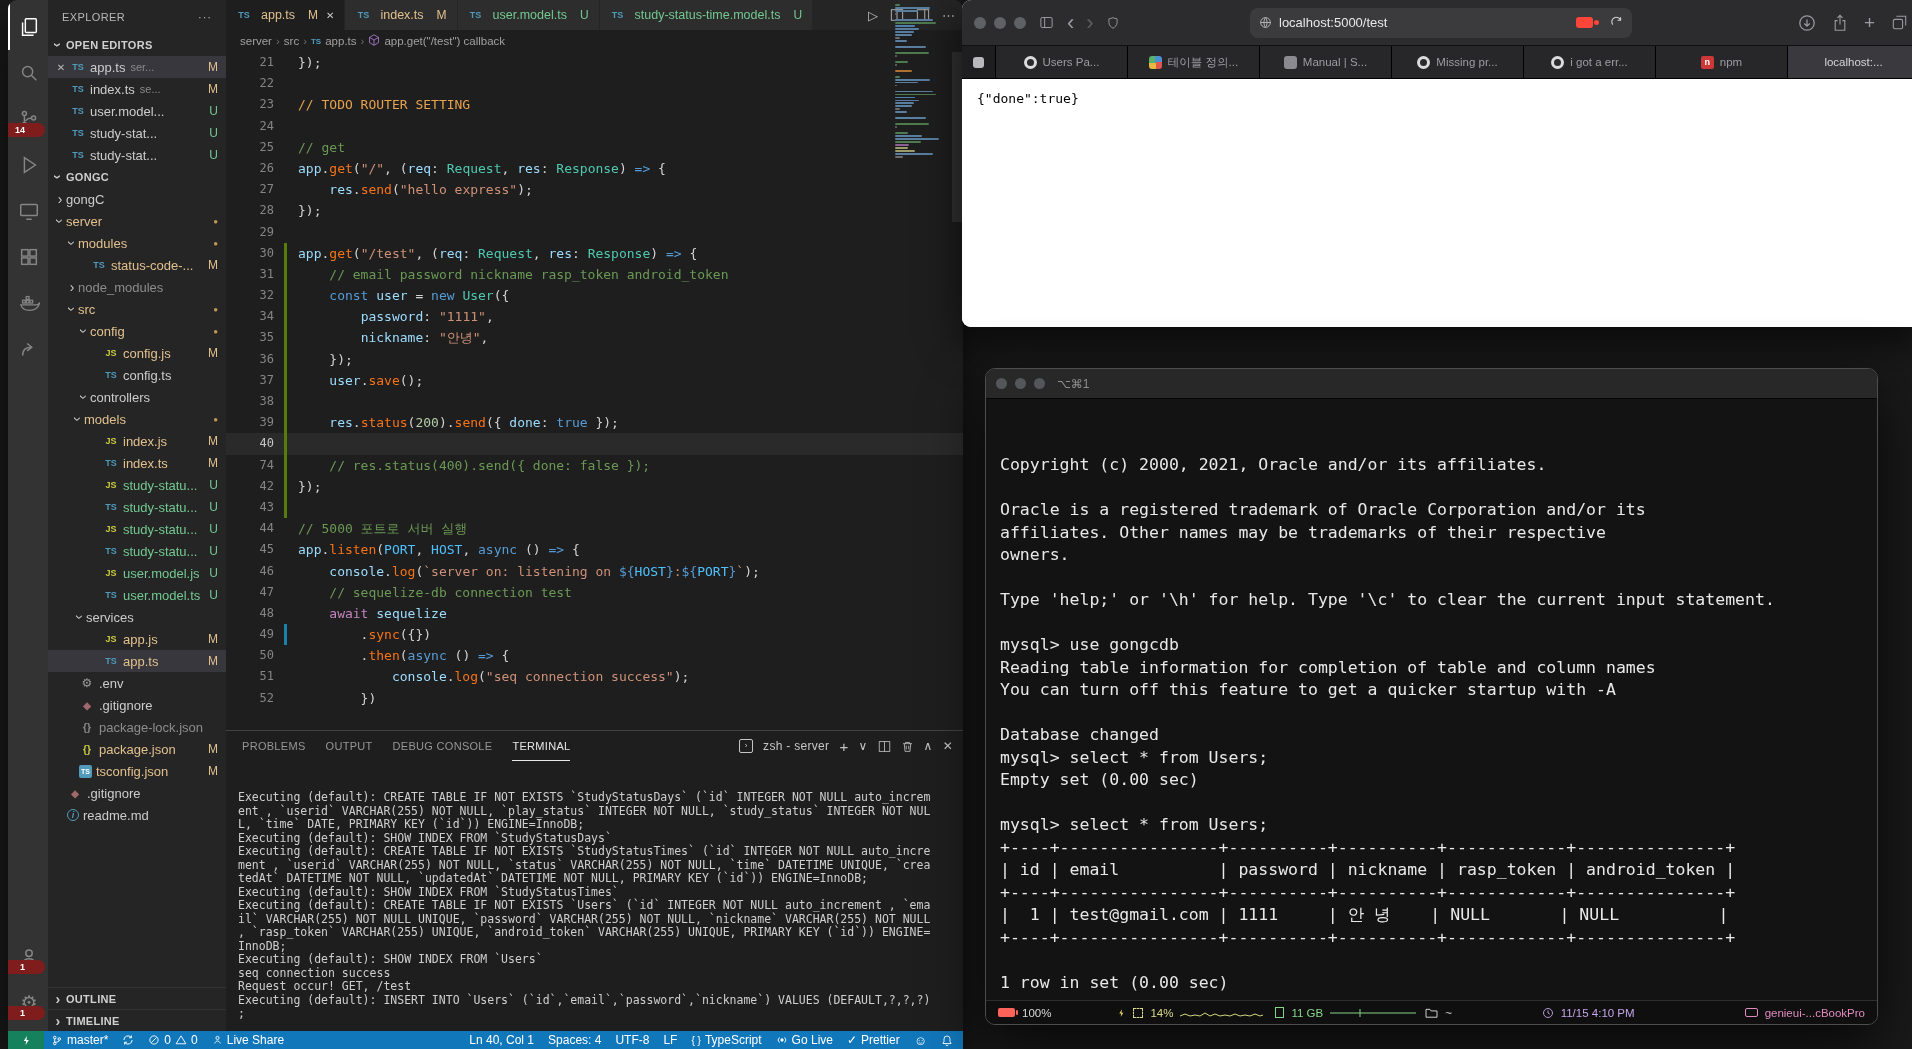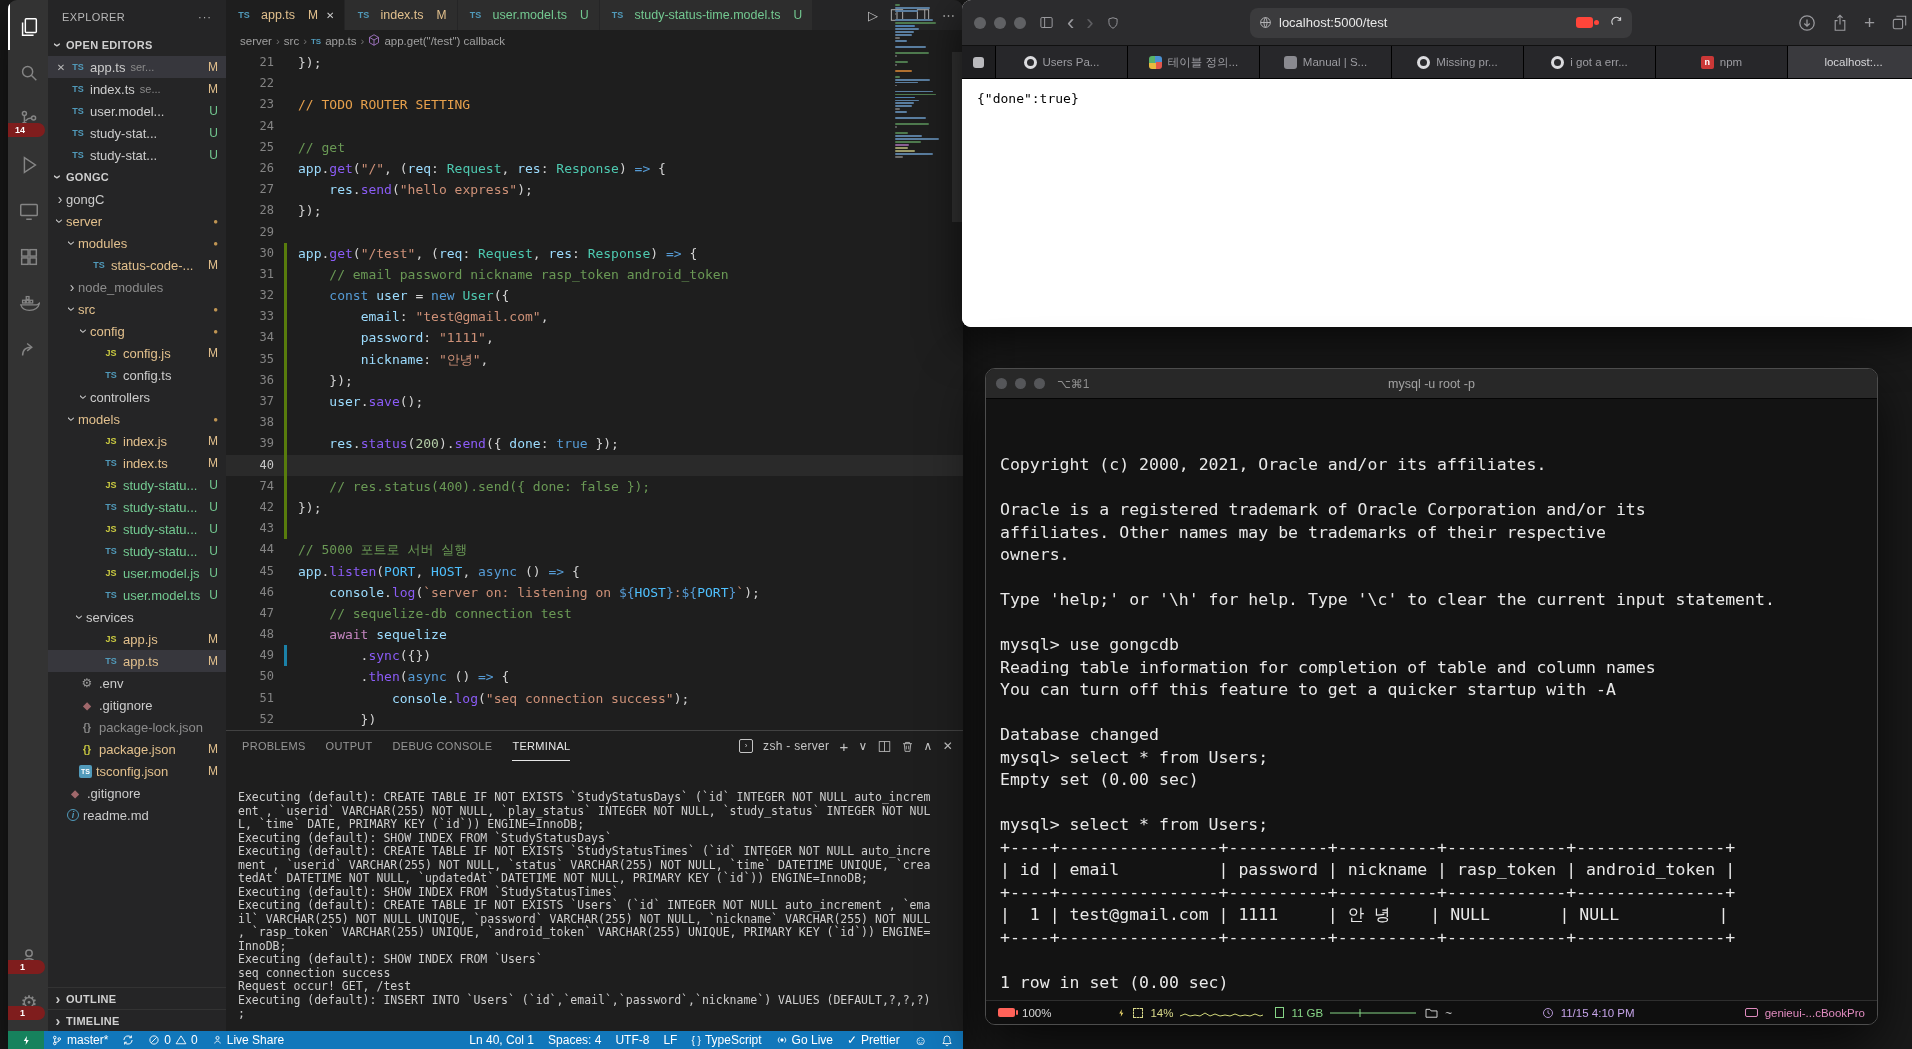--- a/index.html
+++ b/index.html
@@ -67,21 +67,21 @@
   .bc-ts{color:#519aba;font-weight:bold;font-size:8px;}
 
   .code-area{flex:1;position:relative;overflow:hidden;font:13px/21.2px "DejaVu Sans Mono",monospace;}
   .cl{display:flex;height:21.2px;align-items:stretch;}
   .cl.cur{background:rgba(255,255,255,.055);}
   .ln{width:48px;flex:0 0 48px;text-align:right;color:#858585;font-size:12px;line-height:21.2px;}
   .cl.cur .ln{color:#c6c6c6;}
   .gbr{width:3px;flex:0 0 3px;margin:0 11px 0 10px;}
   .ga{background:#587c0c;} .gm{background:#1b81a8;}
   .ctext{white-space:pre;line-height:21.2px;}
-  .tok-p{color:#d4d4d4}.tok-k{color:#569cd6}.tok-k2{color:#c586c0}.tok-f{color:#8b5cf6}.tok-s{color:#ce9178}
+  .tok-p{color:#d4d4d4}.tok-k{color:#569cd6}.tok-k2{color:#c586c0}.tok-f{color:#f97316}.tok-s{color:#ce9178}
   .tok-c{color:#6a9955}.tok-t{color:#4ec9b0}.tok-v{color:#9cdcfe}.tok-n{color:#b5cea8}.tok-cn{color:#4fc1ff}.tok-td{color:#e8a14c}
   .minimap{position:absolute;right:16px;top:4px;width:52px;}
   .mrow{height:1.9px;margin-bottom:1.1px;border-radius:1px;}
   .vsb{position:absolute;right:1px;top:0;width:10px;height:170px;background:rgba(121,121,121,.22);}
 
   
   .panel{flex:1;border-top:1px solid #424242;display:flex;flex-direction:column;min-height:0;background:#1e1e1e;}
   .panel-tabs{height:30px;flex:0 0 30px;display:flex;align-items:center;gap:20px;padding-left:16px;font-size:11px;color:#969696;position:relative;letter-spacing:.3px;}
   .ptab{height:100%;display:flex;align-items:center;}
   .ptab.act{color:#e7e7e7;box-shadow:inset 0 -1px 0 #e7e7e7;}
@@ -307,21 +307,21 @@
               <span class="gb bm">M</span>
             </div>
             <div class="sbrow" style="padding-left: 55px;">
               <span class="fic fts">TS</span>
               <span class="fname">config.ts</span>
             </div>
             <div class="sbrow" style="padding-left: 30px;">
               <span class="chev open">›</span>
               <span class="fname">controllers</span>
             </div>
-            <div class="sbrow" style="padding-left: 18px; justify-content: space-between;">
+            <div class="sbrow" style="padding-left: 24px; justify-content: space-between;">
               <span class="chev open">›</span>
               <span class="fname cmod">models</span>
               <span class="tdot">●</span>
             </div>
             <div class="sbrow" style="padding-left: 55px;">
               <span class="fic fjs">JS</span>
               <span class="fname cmod">index.js</span>
               <span class="gb bm">M</span>
             </div>
             <div class="sbrow" style="padding-left: 55px;">
@@ -522,25 +522,20 @@
               </div>
               <div class="cl">
                 <span class="ln">31</span>
                 <span class="gbr ga"></span>
                 <span class="ctext"><span class="tok-c">    // email password nickname rasp_token android_token</span></span>
               </div>
               <div class="cl">
                 <span class="ln">32</span>
                 <span class="gbr ga"></span>
                 <span class="ctext"><span class="tok-p">    </span><span class="tok-k">const </span><span class="tok-v">user</span><span class="tok-p"> = </span><span class="tok-k">new </span><span class="tok-t">User</span><span class="tok-p">({</span></span>
-              </div>
-              <div class="cl">
-                <span class="ln">33</span>
-                <span class="gbr ga"></span>
-                <span class="ctext"><span class="tok-p">        </span><span class="tok-v">email</span><span class="tok-p">: </span><span class="tok-s">"test@gmail.com"</span><span class="tok-p">,</span></span>
               </div>
               <div class="cl">
                 <span class="ln">34</span>
                 <span class="gbr ga"></span>
                 <span class="ctext"><span class="tok-p">        </span><span class="tok-v">password</span><span class="tok-p">: </span><span class="tok-s">"1111"</span><span class="tok-p">,</span></span>
               </div>
               <div class="cl">
                 <span class="ln">35</span>
                 <span class="gbr ga"></span>
                 <span class="ctext"><span class="tok-p">        </span><span class="tok-v">nickname</span><span class="tok-p">: </span><span class="tok-s">"안녕"</span><span class="tok-p">,</span></span>
@@ -898,21 +893,20 @@
   </div>
 
   <div class="iterm">
     <div class="it-titlebar">
       <div class="dots">
         <span class="dot"></span>
         <span class="dot"></span>
         <span class="dot"></span>
       </div>
       <span class="it-short">⌥⌘1</span>
-      <span class="it-title">mysql -u root -p</span>
     </div>
     <div class="it-body">
       <div id="my-out">Copyright (c) 2000, 2021, Oracle and/or its affiliates.
 
 Oracle is a registered trademark of Oracle Corporation and/or its
 affiliates. Other names may be trademarks of their respective
 owners.
 
 Type 'help;' or '\h' for help. Type '\c' to clear the current input statement.
 

